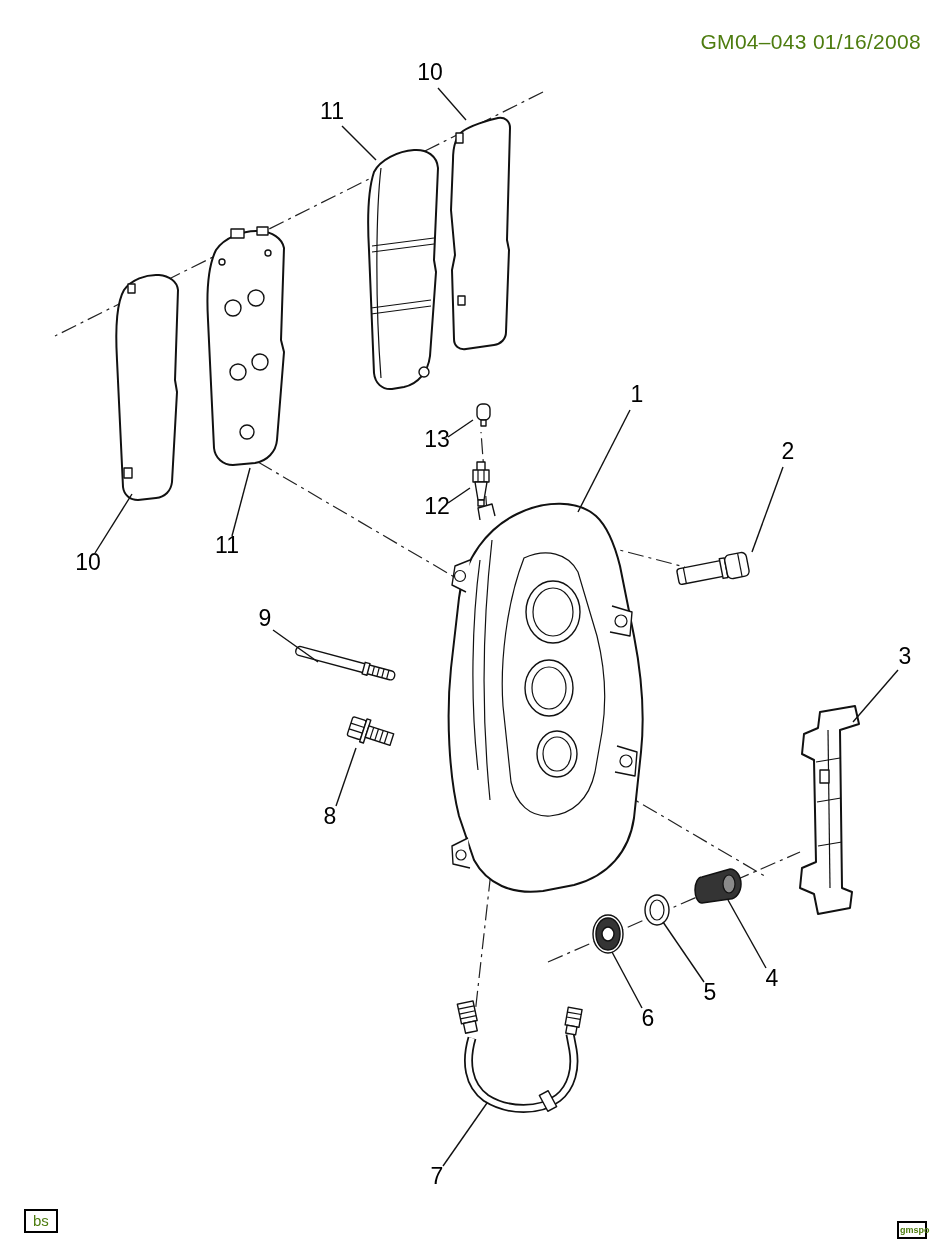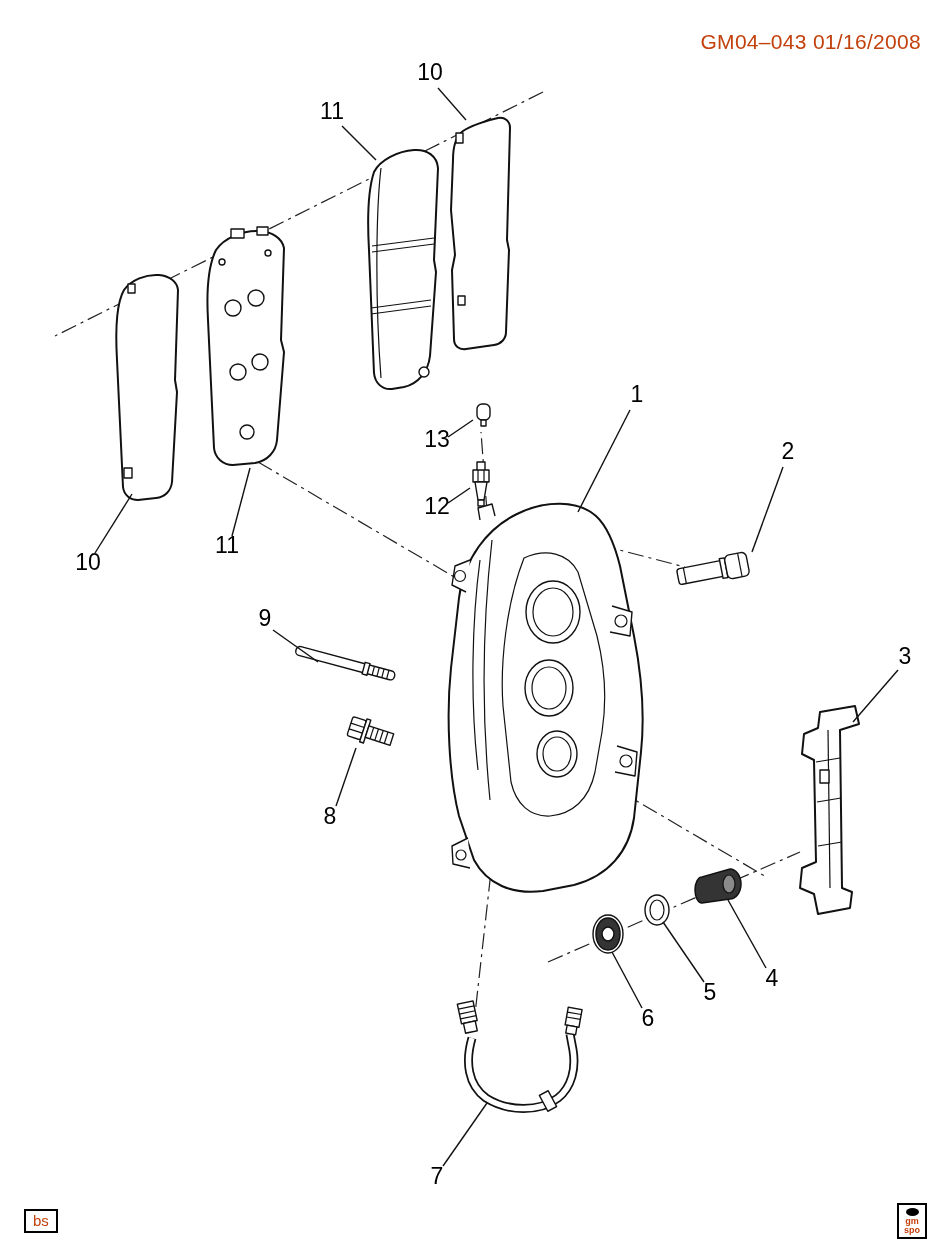--- a/index.html
+++ b/index.html
@@ -1,33 +1,33 @@
 <!DOCTYPE html>
 <html><head>
 <meta charset="utf-8">
 <style>
   html,body{margin:0;padding:0;background:#fff;}
   .page{position:relative;width:935px;height:1247px;background:#fff;overflow:hidden;
-        font-family:"Liberation Sans",sans-serif;color:#c2410c;text-decoration:underline;}
+        font-family:"Liberation Sans",sans-serif;color:#4d7c0f;text-decoration:underline;}
   .doc-code{position:absolute;top:30px;right:14px;font-size:21px;letter-spacing:.3px;}
   svg.diagram{position:absolute;left:0;top:0;}
   .part{fill:#fff;stroke:#111;stroke-width:2;stroke-linejoin:round;}
   .thin{fill:#fff;stroke:#111;stroke-width:1.4;stroke-linejoin:round;}
   .detail{fill:none;stroke:#111;stroke-width:1.2;}
   .dark{fill:#343434;stroke:#111;stroke-width:1.5;}
   .mid{fill:#8a8a8a;stroke:#111;stroke-width:1.2;}
   .phantom{fill:none;stroke:#222;stroke-width:1.2;stroke-dasharray:16 5 3 5;}
   .leader{stroke:#111;stroke-width:1.4;fill:none;}
   .callout{font-size:23px;fill:#000;text-anchor:middle;font-family:"Liberation Sans",sans-serif;}
   .tube-out{fill:none;stroke:#111;stroke-width:9;}
   .tube-in{fill:none;stroke:#fff;stroke-width:5.5;}
   .footer-left{position:absolute;left:8px;bottom:14px;border:2px solid #000;
                font-size:15px;padding:1px 7px 2px;line-height:17px;margin-left:16px;}
   .footer-right{position:absolute;right:8px;bottom:8px;border:2px solid #000;width:24px;
-                display:flex;flex-direction:column;align-items:center;padding:3px 1px 2px;}
+                display:flex;flex-direction:row;align-items:center;padding:3px 1px 2px;}
   .footer-right .oval{width:13px;height:8px;background:#000;border-radius:50%;margin-bottom:1px;}
   .footer-right .t{font-size:9px;font-weight:bold;line-height:9px;}
 </style>
 </head>
 <body>
 
 <div class="page">
 
   <div class="doc-code">GM04–043 01/16/2008</div>
 

